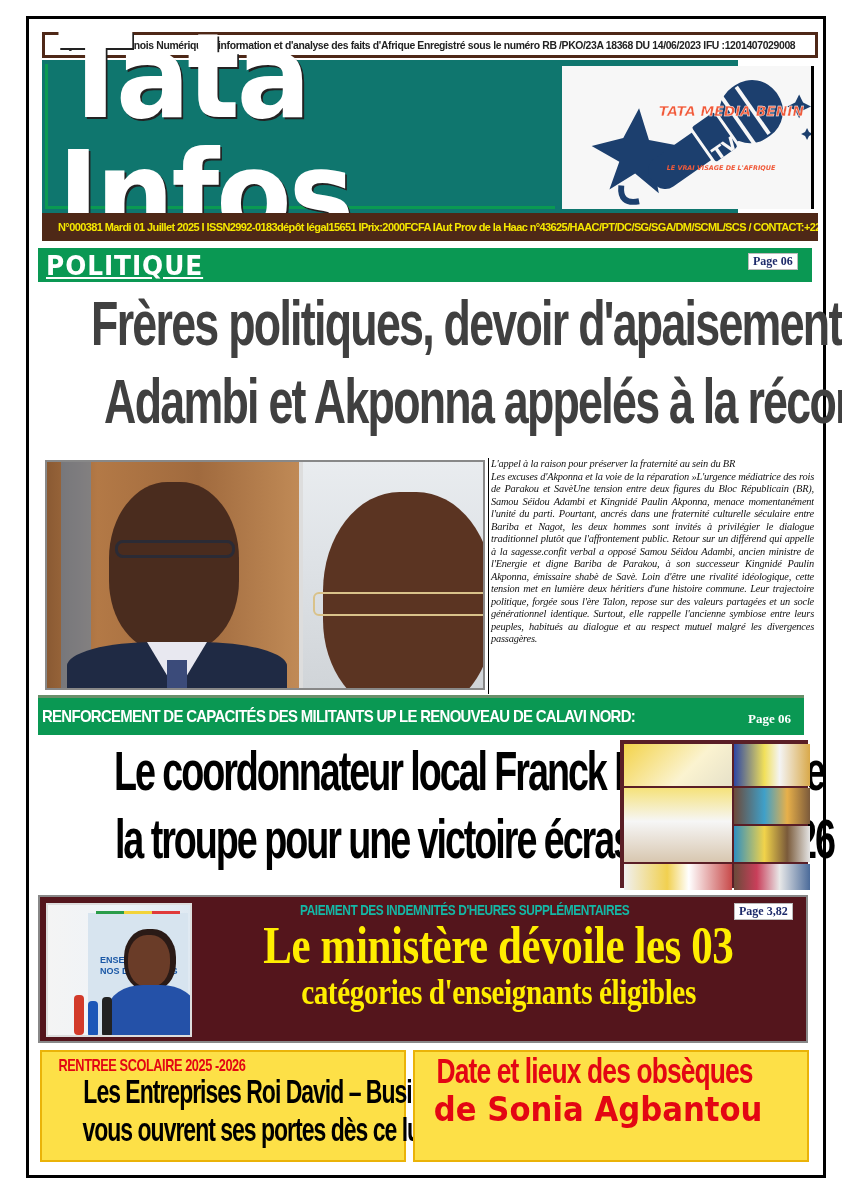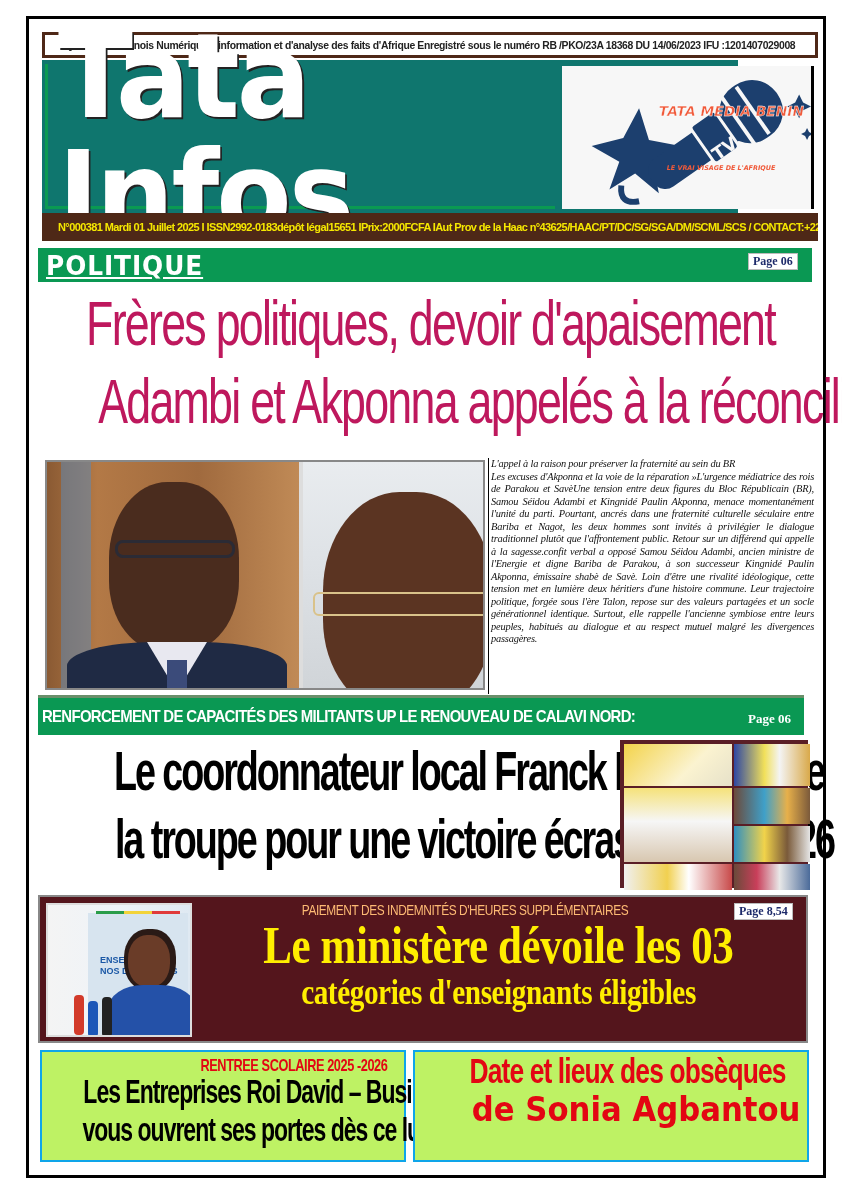--- a/index.html
+++ b/index.html
@@ -61,22 +61,22 @@
       margin-left: 8px; line-height: 1; transform: scaleX(0.92); transform-origin: left;
     }
     .page-tag {
       position: absolute; background: #fff; color: #1d2a6a;
       font-family: "Liberation Serif", serif; font-weight: bold; font-size: 12px;
       padding: 1px 4px; border: 1px solid #bbb; line-height: 1.1;
     }
 
     .headline-red {
       position: absolute; left: 30px; width: 790px; text-align: left;
-      color: #be185d; font-family: "Liberation Sans Narrow", "Liberation Sans", sans-serif;
-      font-weight: normal; line-height: 1; white-space: nowrap;
+      color: #404040; font-family: "Liberation Sans Narrow", "Liberation Sans", sans-serif;
+      font-weight: bold; line-height: 1; white-space: nowrap;
     }
     .hl1 { top: 292px; font-size: 52px; letter-spacing: -2px; }
     .hl2 { top: 370px; font-size: 52px; letter-spacing: -2px; }
     .hl-inner { display: inline-block; transform: scaleX(0.86) scaleY(1.2); transform-origin: center top; }
 
     
     .photo-politics {
       position: absolute; left: 45px; top: 460px; width: 440px; height: 230px;
       border: 2px solid #888; background: #ddd; overflow: hidden;
     }
@@ -124,37 +124,37 @@
     
     .ministry-block {
       position: absolute; left: 38px; top: 895px; width: 770px; height: 148px;
       background: #54151c; border: 2px solid #888;
     }
     .ministry-photo {
       position: absolute; left: 6px; top: 6px; width: 146px; height: 134px;
       background: linear-gradient(90deg,#f4f4f4 0%,#eef3f8 50%,#dfe9f2 100%); border: 2px solid #ddd; overflow: hidden;
     }
     .ministry-kicker {
-      position: absolute; left: 160px; top: 4px; width: 530px; text-align: center; color: #fdba74;
-      font-family: "Liberation Sans Narrow", "Liberation Sans", sans-serif; font-size: 14px; font-weight: normal;
+      position: absolute; left: 160px; top: 4px; width: 530px; text-align: center; color: #14b8a6;
+      font-family: "Liberation Sans Narrow", "Liberation Sans", sans-serif; font-size: 14px; font-weight: bold;
       letter-spacing: -0.5px; white-space: nowrap;
     }
     .ministry-kicker span { display: inline-block; transform: scaleX(0.85) scaleY(1.1); }
     .ministry-hl {
       position: absolute; left: 150px; width: 616px; text-align: center; color: #ffee00;
       font-family: "Liberation Serif", serif; font-weight: bold; white-space: nowrap; line-height: 1;
     }
     .mh1 { top: 22px; font-size: 50px; letter-spacing: -0.5px; }
     .mh2 { top: 78px; font-size: 34px; letter-spacing: -0.5px; }
     .mh-inner { display: inline-block; transform: scaleX(0.86) scaleY(1.05); transform-origin: center top; }
 
     
     .box {
-      position: absolute; top: 1050px; height: 112px; border: 2px solid #0ea5e9; background: #bef264;
-      text-align: right;
+      position: absolute; top: 1050px; height: 112px; border: 2px solid #eab308; background: #fde047;
+      text-align: left;
     }
     .box-left { left: 40px; width: 366px; }
     .box-right { left: 413px; width: 396px; }
     .box-kicker-red {
       color: #e30613; font-family: "Liberation Sans Narrow", "Liberation Sans", sans-serif; font-weight: bold;
       font-size: 15px; margin-top: 4px; letter-spacing: -0.5px;
     }
     .box-kicker-red span { display: inline-block; transform: scaleX(0.85) scaleY(1.1); }
     .box-hl-black {
       color: #000; font-family: "Liberation Sans Narrow", "Liberation Sans", sans-serif; font-weight: bold;
@@ -165,21 +165,21 @@
       color: #000; font-family: "Liberation Serif", serif; font-weight: bold; font-size: 20px; margin-top: 2px;
     }
     .box-kicker-black span { display: inline-block; transform: scaleX(0.85) scaleY(1.1); }
     .box-hl-red1 {
       color: #e30613; font-family: "Liberation Sans Narrow", "Liberation Sans", sans-serif; font-weight: bold;
       font-size: 30px; line-height: 38px; letter-spacing: -1px; white-space: nowrap;
     }
     .box-hl-red1 span { display: inline-block; transform: scaleX(0.88) scaleY(1.15); }
     .box-hl-red2 {
       color: #e30613; font-family: "DejaVu Sans", sans-serif; font-weight: bold;
-      font-size: 32px; line-height: 38px; letter-spacing: 0px; white-space: nowrap;
+      font-size: 32px; line-height: 38px; letter-spacing: 0px; white-space: nowrap; padding-left: 12px;
     }
     .box-hl-red2 span { display: inline-block; transform: scaleX(0.96) scaleY(1.05); }
   </style>
 </head>
 <body>
 
 <div class="page-frame"></div>
 
 <div class="top-strip">
   <span>Quotidien Béninois Numérique d'information et d'analyse des faits d'Afrique Enregistré sous le numéro RB /PKO/23A 18368 DU 14/06/2023 IFU :1201407029008</span>
@@ -275,21 +275,21 @@
     <div style="position:absolute;left:104px;top:6px;width:28px;height:3px;background:#e03a3a;"></div>
     <div style="position:absolute;left:52px;top:50px;font-size:9px;font-weight:bold;color:#1b58a6;font-family:'Liberation Sans',sans-serif;width:80px;line-height:11px;">ENSEIGNANTS NOS DIRIGEANTS</div>
     <div style="position:absolute;left:76px;top:24px;width:52px;height:62px;border-radius:45%;background:#2a1a16;"></div>
     <div style="position:absolute;left:80px;top:30px;width:42px;height:52px;border-radius:45%;background:#6a3c28;"></div>
     <div style="position:absolute;left:60px;top:80px;width:88px;height:60px;border-radius:40% 40% 0 0;background:#2451a8;"></div>
     <div style="position:absolute;left:26px;top:90px;width:10px;height:40px;background:#d23a2a;border-radius:4px;"></div>
     <div style="position:absolute;left:40px;top:96px;width:10px;height:36px;background:#1c57b8;border-radius:4px;"></div>
     <div style="position:absolute;left:54px;top:92px;width:10px;height:40px;background:#222;border-radius:4px;"></div>
   </div>
   <div class="ministry-kicker"><span>PAIEMENT DES INDEMNITÉS D'HEURES SUPPLÉMENTAIRES</span></div>
-  <span class="page-tag" style="left:694px; top:6px;">Page 8,54</span>
+  <span class="page-tag" style="left:694px; top:6px;">Page 3,82</span>
   <div class="ministry-hl mh1">
     <span class="mh-inner">Le ministère dévoile les 03</span>
   </div>
   <div class="ministry-hl mh2">
     <span class="mh-inner">catégories  d'enseignants  éligibles</span>
   </div>
 </div>
 
 <div class="box box-left">
   <div class="box-kicker-red"><span>RENTREE SCOLAIRE 2025 -2026</span></div>

